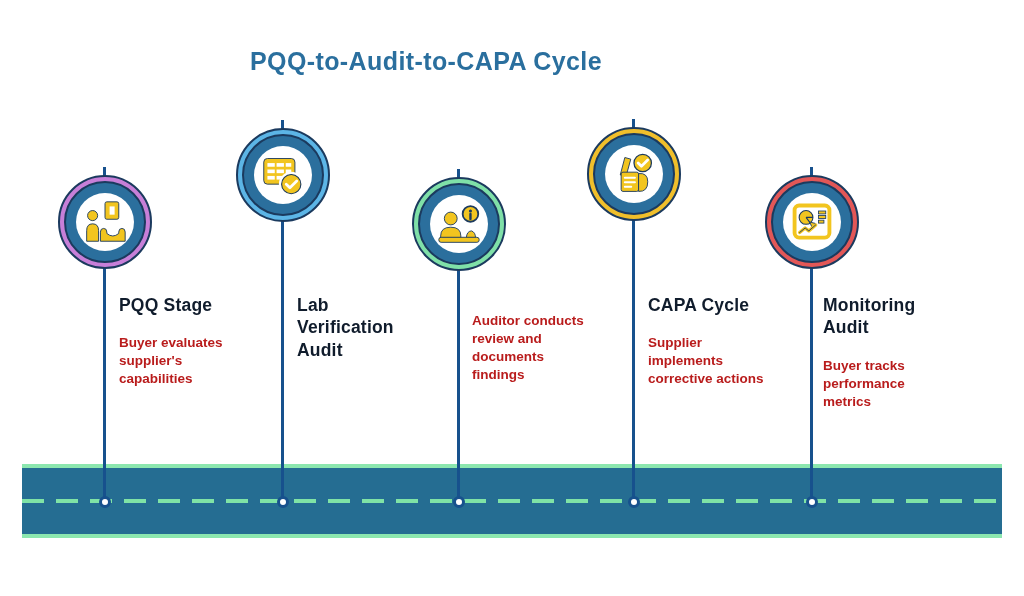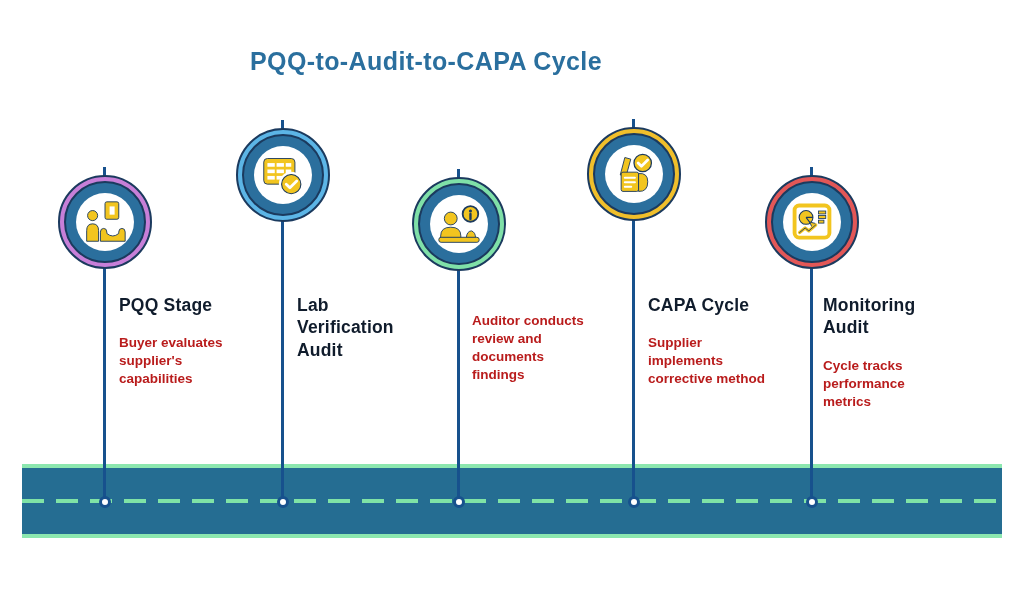--- a/index.html
+++ b/index.html
@@ -194,21 +194,21 @@
               <path d="M29,23.5 q10,-1 10,9 q0,11 -10,10.5 z" fill="#f2c51f" stroke="#1c3a5e" stroke-width="1"></path>
             </svg>
           </div>
         </div>
       </div>
     </div>
     <div class="text">
       <div class="stage-title">CAPA Cycle</div>
       <div class="stage-desc">Supplier
 implements
-corrective method</div>
+corrective actions</div>
     </div>
   </div>
 
   <div class="stage s5">
     <div class="stub"></div>
     <div class="stem"></div>
     <div class="dot"></div>
     <div class="node">
       <div class="ring-accent">
         <div class="ring-main">
@@ -226,19 +226,19 @@
               <path d="M10.5,35.5 l6,-5 4,3.2 7.5,-6.5" stroke="#f2c51f" stroke-width="3.6" fill="none" stroke-linecap="round" stroke-linejoin="round"></path>
               <path d="M10.5,35.5 l6,-5 4,3.2 7.5,-6.5" stroke="#1c3a5e" stroke-width="1" fill="none" stroke-linecap="round" stroke-linejoin="round"></path>
             </svg>
           </div>
         </div>
       </div>
     </div>
     <div class="text">
       <div class="stage-title">Monitoring
 Audit</div>
-      <div class="stage-desc">Cycle tracks
+      <div class="stage-desc">Buyer tracks
 performance
 metrics</div>
     </div>
   </div>
 
 </div>
 
 </body></html>

